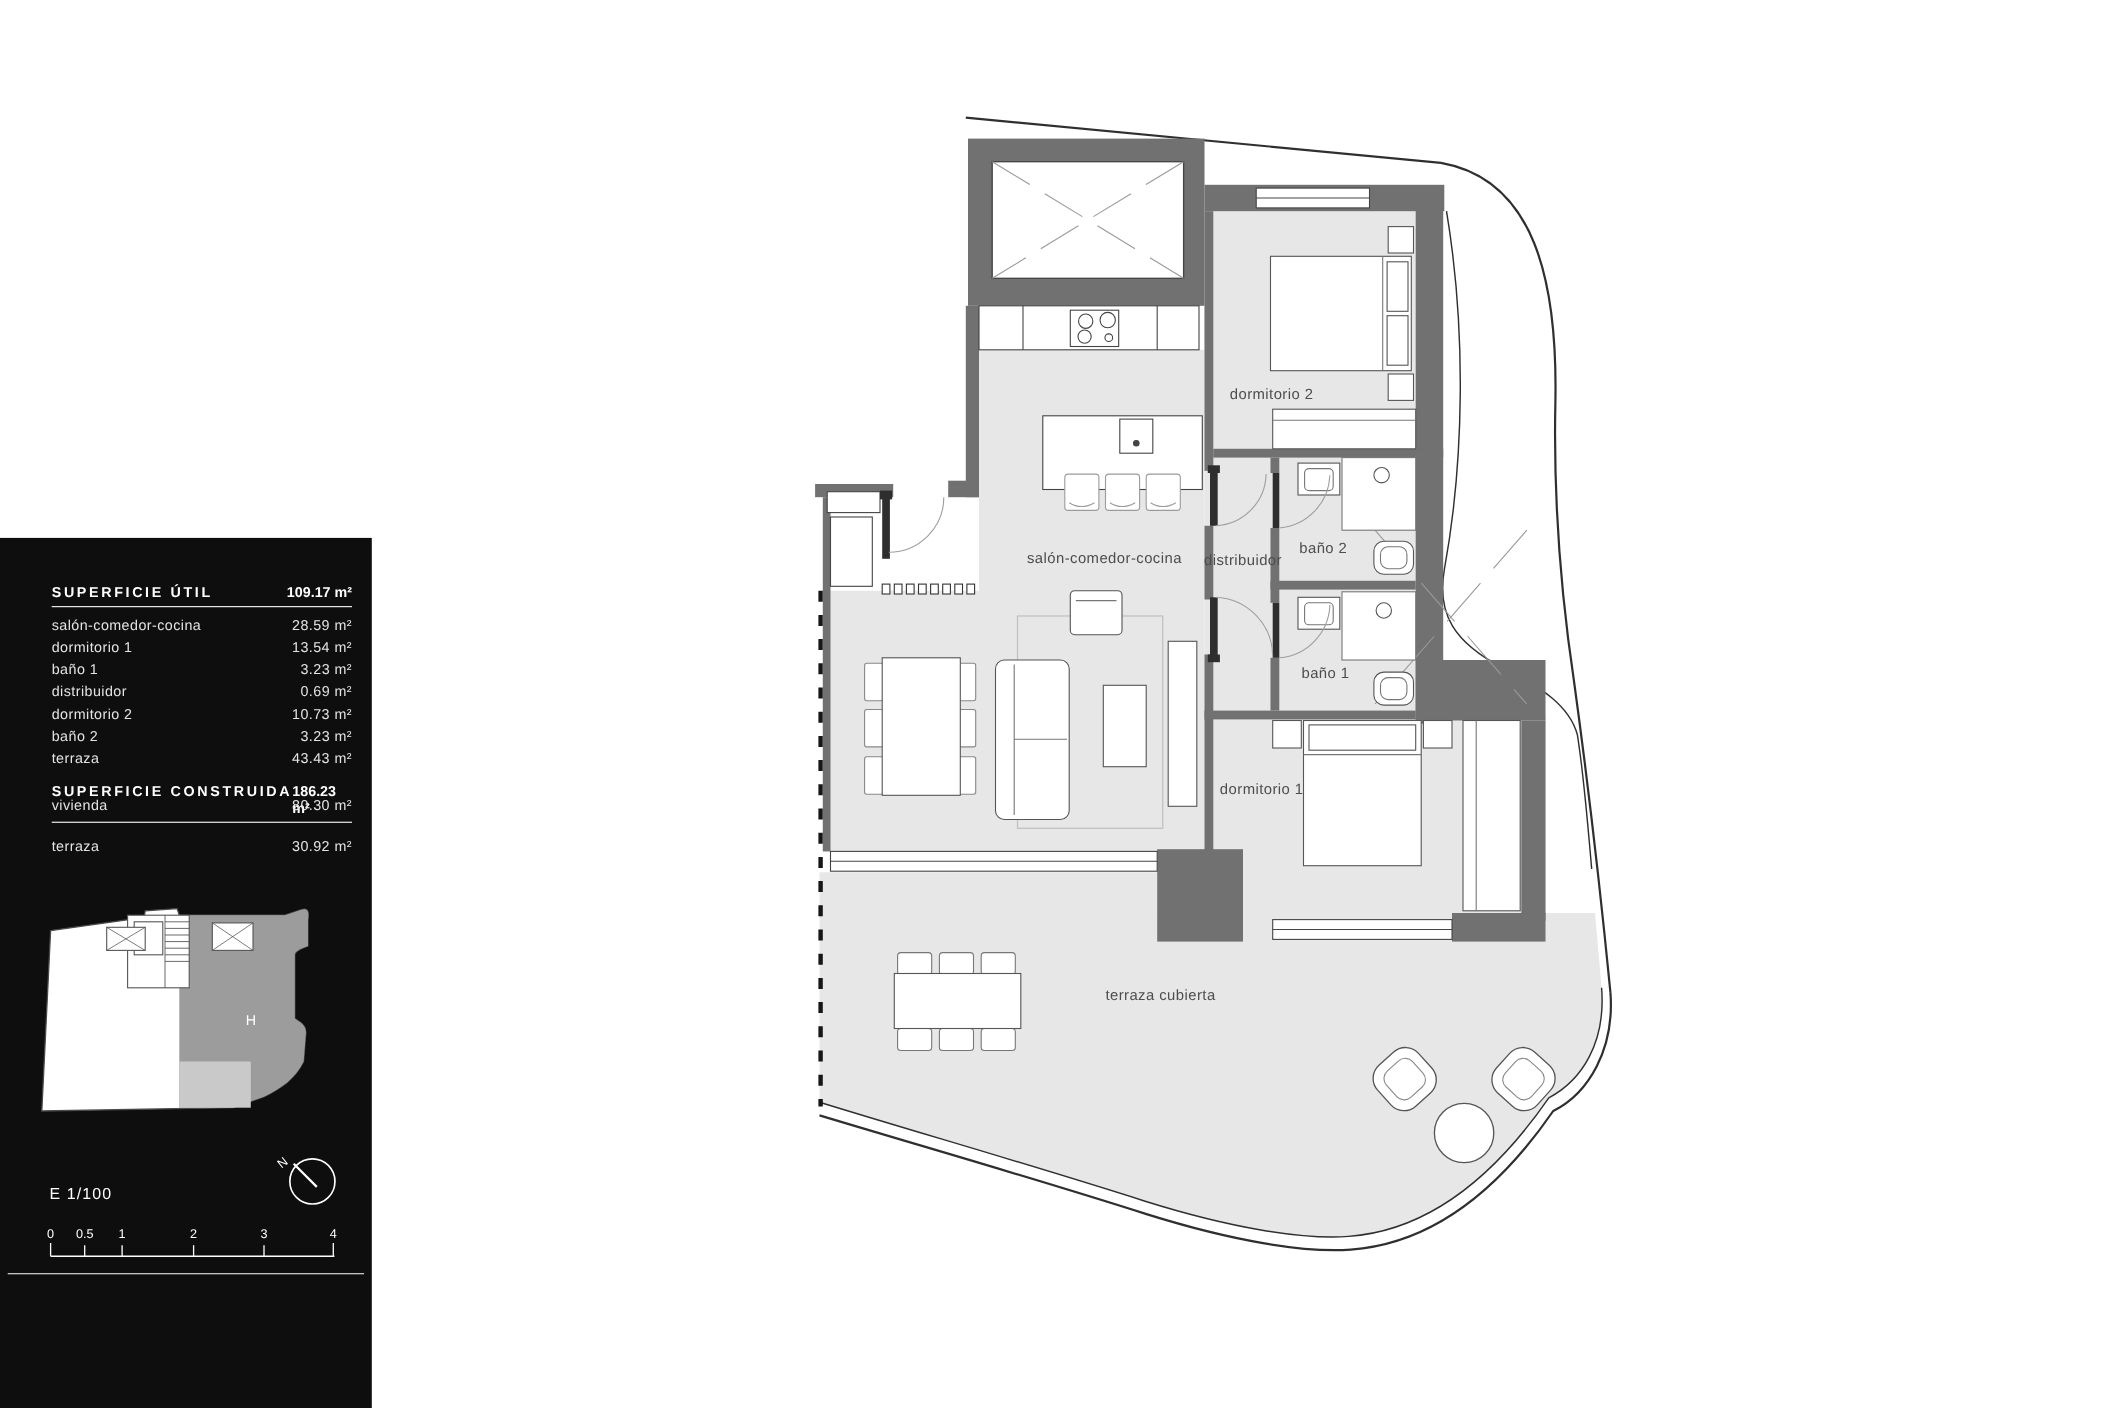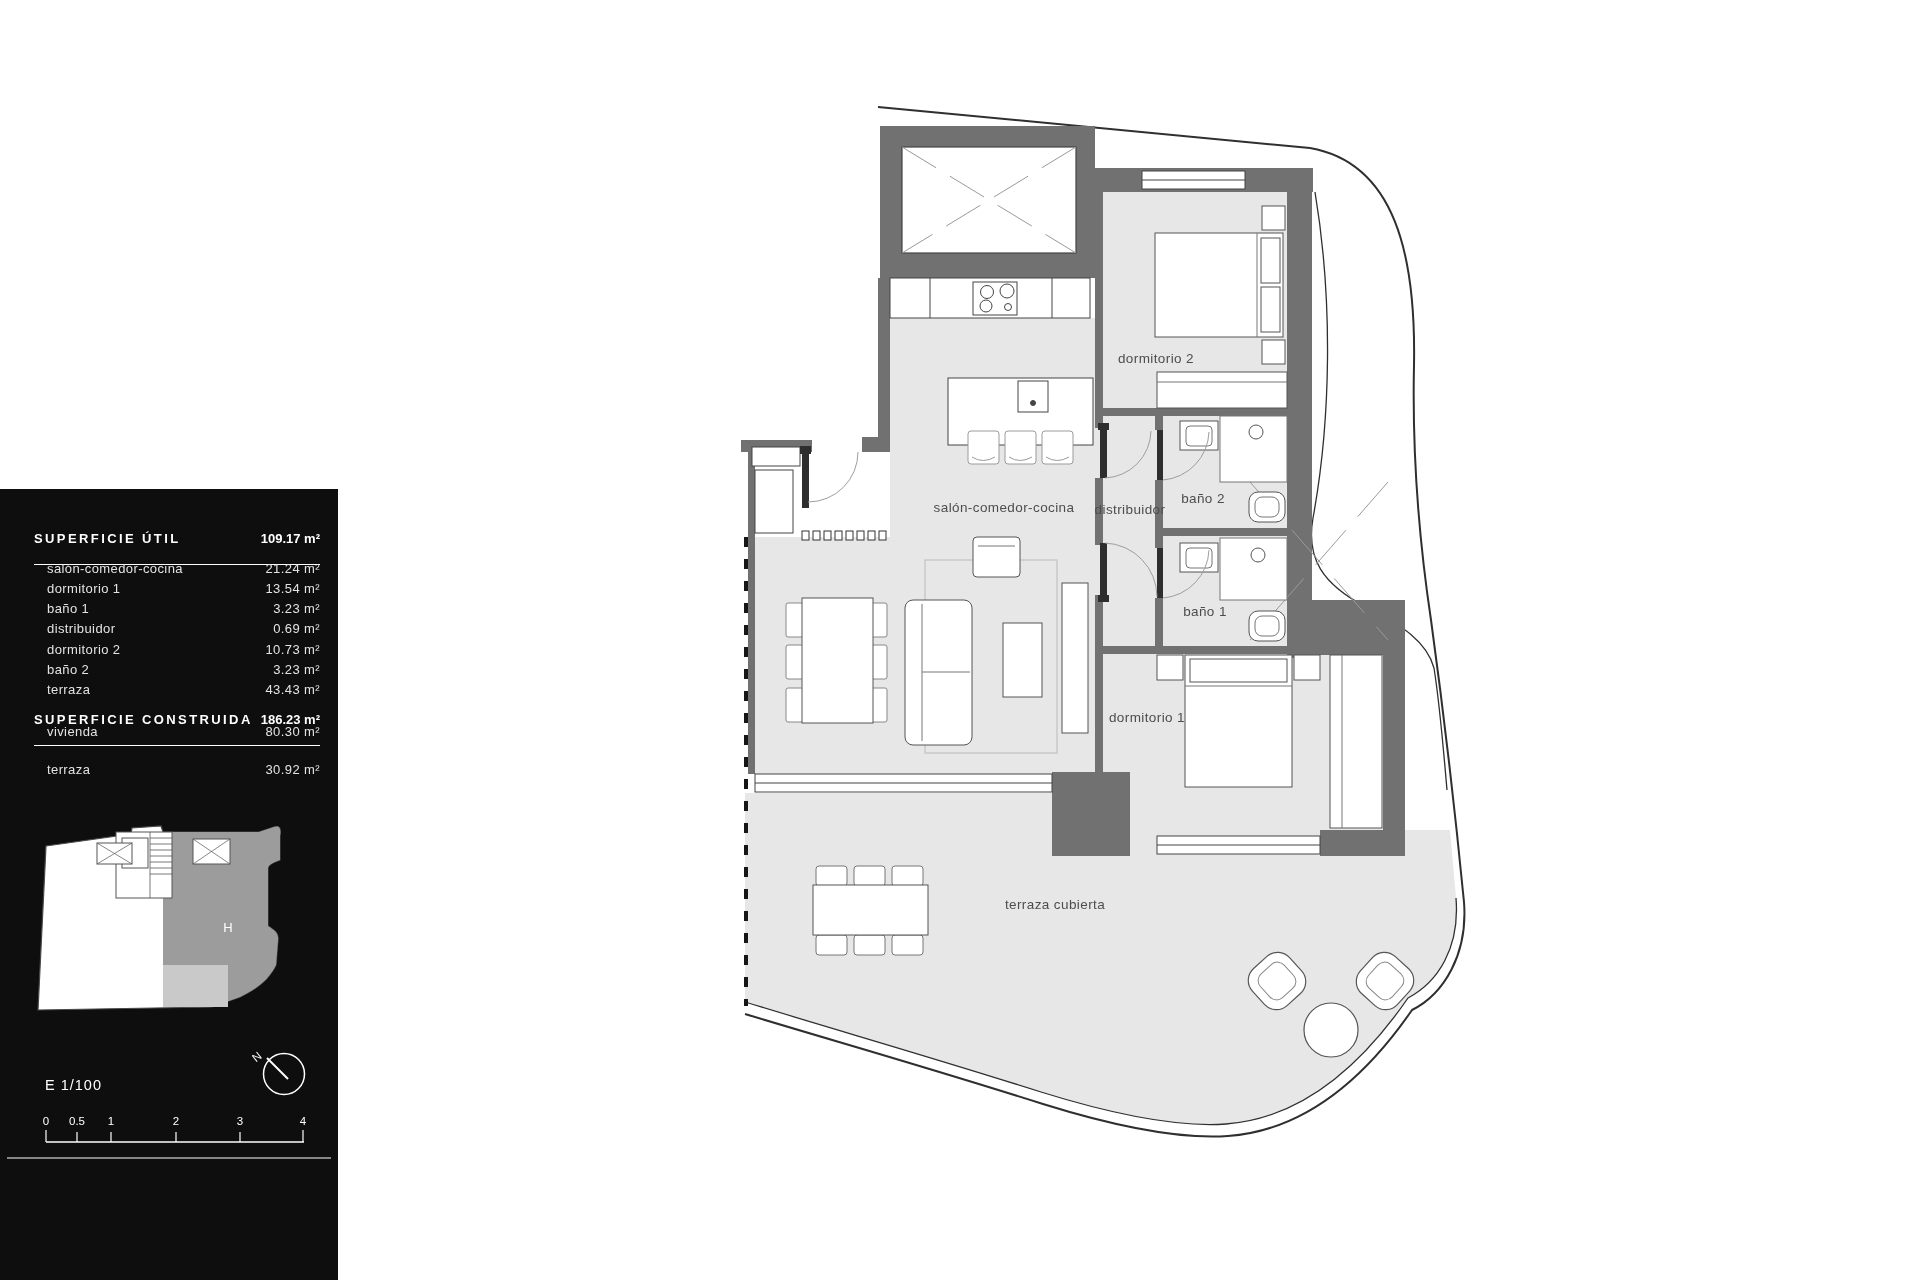--- a/index.html
+++ b/index.html
@@ -1,19 +1,19 @@
 <!DOCTYPE html>
 <html><head>
 <meta charset="utf-8">
 <style>
   html,body{margin:0;padding:0;background:#fff;font-family:"Liberation Sans",sans-serif;}
   .stage{position:relative;width:1920px;height:1280px;background:#ffffff;overflow:hidden;}
   .plan-svg{position:absolute;left:0;top:0;}
   .panel{position:absolute;left:0;top:489px;width:338px;height:791px;background:#0e0e0e;color:#fff;}
-  .sec-head{position:absolute;left:34px;right:18px;display:flex;justify-content:space-between;align-items:baseline;border-bottom:1.5px solid #ffffff;padding-bottom:18px;text-align:right;}
+  .sec-head{position:absolute;left:47px;right:18px;display:flex;justify-content:space-between;align-items:baseline;border-bottom:1.5px solid #ffffff;padding-bottom:5px;}
   .sec-head .t{font-weight:bold;font-size:13px;letter-spacing:2.4px;white-space:nowrap;}
   .sec-head .v{font-weight:bold;font-size:13px;}
   .prow{position:absolute;left:47px;right:18px;display:flex;justify-content:space-between;font-size:13px;color:#e3e3e3;letter-spacing:.4px;}
   .lbl{font-size:13.5px;fill:#4d4d4d;letter-spacing:.4px;}
   .ticklbl{font-size:11.5px;fill:#ffffff;}
   svg text{font-family:"Liberation Sans",sans-serif;}
 </style>
 </head>
 <body>
 
@@ -222,21 +222,21 @@
   </svg>
 
   <div class="panel">
 
     <div class="sec-head" style="top:42px">
       <span class="t">SUPERFICIE ÚTIL</span>
       <span class="v">109.17 m²</span>
     </div>
     <div class="prow" style="top:72px">
         <span>salón-comedor-cocina</span>
-        <span>21.24 m²</span>
+        <span>28.59 m²</span>
       </div>
     <div class="prow" style="top:92px">
         <span>dormitorio 1</span>
         <span>13.54 m²</span>
       </div>
     <div class="prow" style="top:112px">
         <span>baño 1</span>
         <span>3.23 m²</span>
       </div>
     <div class="prow" style="top:132px">

